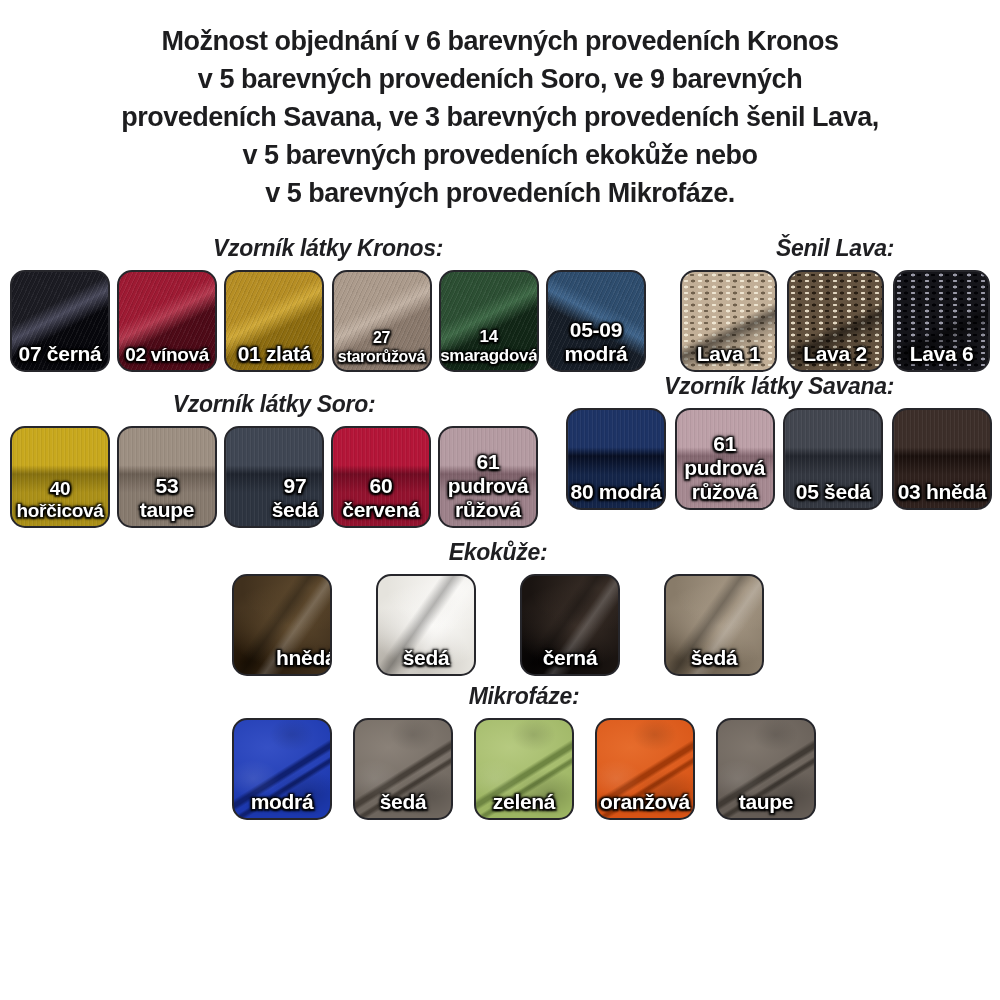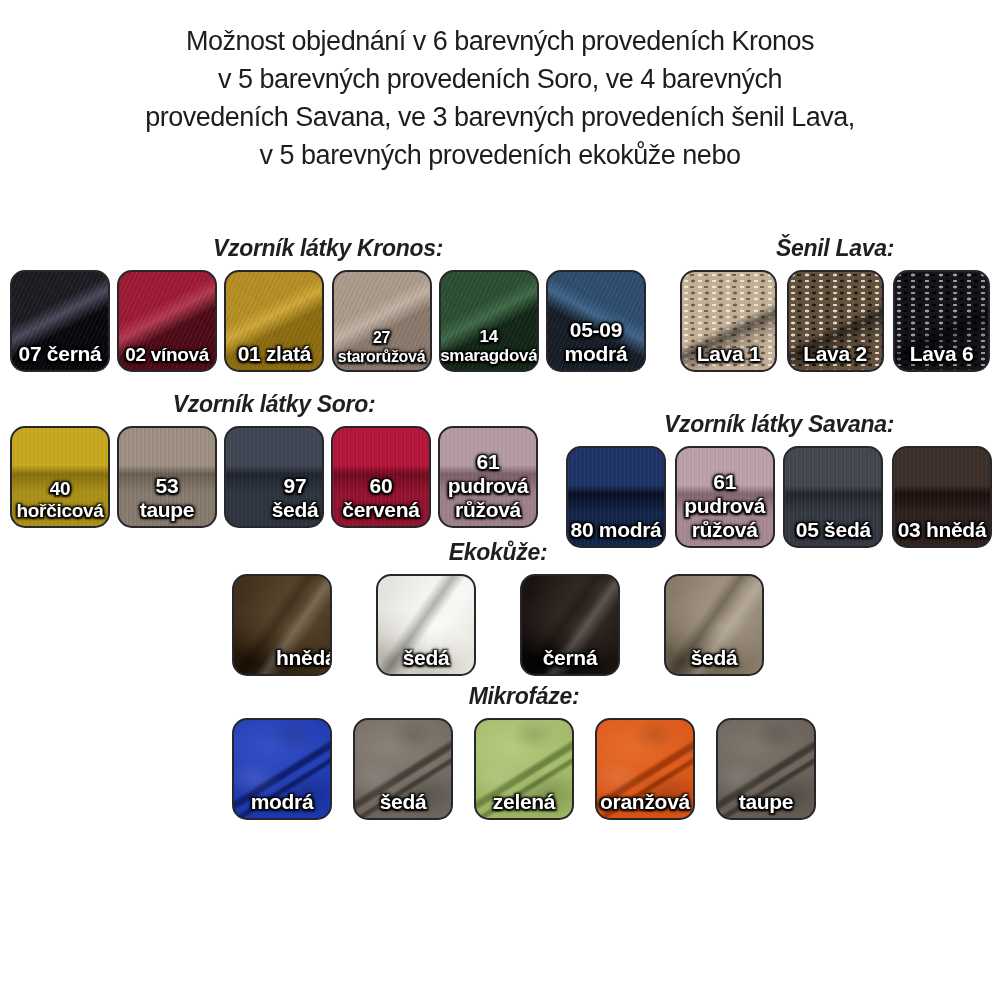--- a/index.html
+++ b/index.html
@@ -4,29 +4,29 @@
 <style>
   html,body{margin:0;padding:0}
   body{
     width:1000px;height:1000px;position:relative;overflow:hidden;
     background:#ffffff;
     font-family:"Liberation Sans","DejaVu Sans",sans-serif;
   }
   
   .header{
     position:absolute;top:22px;left:0;width:1000px;
-    text-align:center;font-weight:normal;font-size:27px;line-height:38px;
+    text-align:center;font-weight:bold;font-size:27px;line-height:38px;
     color:#1d1d1f;letter-spacing:-0.5px;
   }
   
   .group{position:absolute}
   .g-kronos{left:10px; top:234px; width:636px}
   .g-lava  {left:680px;top:234px; width:310px}
   .g-soro  {left:10px; top:390px; width:528px}
-  .g-savana{left:566px;top:410px; width:426px}
+  .g-savana{left:566px;top:372px; width:426px}
   .g-eko   {left:232px;top:538px; width:532px}
   .g-mikro {left:232px;top:682px; width:584px}
   .group-title{
     text-align:center;font-style:italic;font-weight:bold;
     font-size:23px;line-height:28px;color:#1f1f22;
     letter-spacing:-0.3px;margin-bottom:8px;white-space:nowrap;
   }
   .row{display:flex;justify-content:space-between}
   
   .swatch{
@@ -110,23 +110,24 @@
       radial-gradient(45px 32px at 75% 75%,rgba(0,0,0,.18),transparent 75%),
       radial-gradient(35px 25px at 20% 60%,rgba(255,255,255,.10),transparent 75%),
       radial-gradient(30px 22px at 60% 15%,rgba(0,0,0,.12),transparent 75%);
   }
 </style>
 </head>
 <body>
 
 <div class="header">
   <div>Možnost objednání v 6 barevných provedeních Kronos</div>
-  <div>v 5 barevných provedeních Soro, ve 4 barevných</div>
+  <div>v 5 barevných provedeních Soro, ve 9 barevných</div>
   <div>provedeních Savana, ve 3 barevných provedeních šenil Lava,</div>
   <div>v 5 barevných provedeních ekokůže nebo</div>
+  <div>v 5 barevných provedeních Mikrofáze.</div>
 </div>
 
 <section class="group g-kronos">
     <div class="group-title">Vzorník látky Kronos:</div>
     <div class="row">
       <div class="swatch tex-velvet" style="--c1: #1b1b22; --c2: #07070c; --c3: #4a4a5c;">
         <div class="swatch-label" style="font-size: 21px; margin-top: 26px;">
           <div>07 černá</div>
         </div>
       </div>

